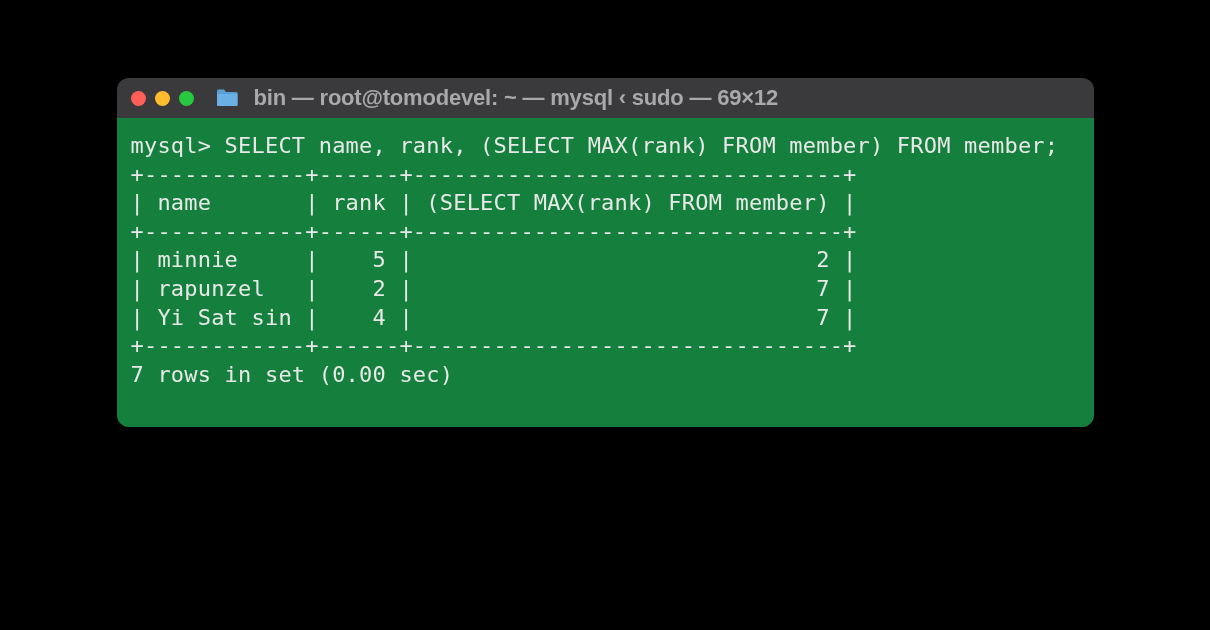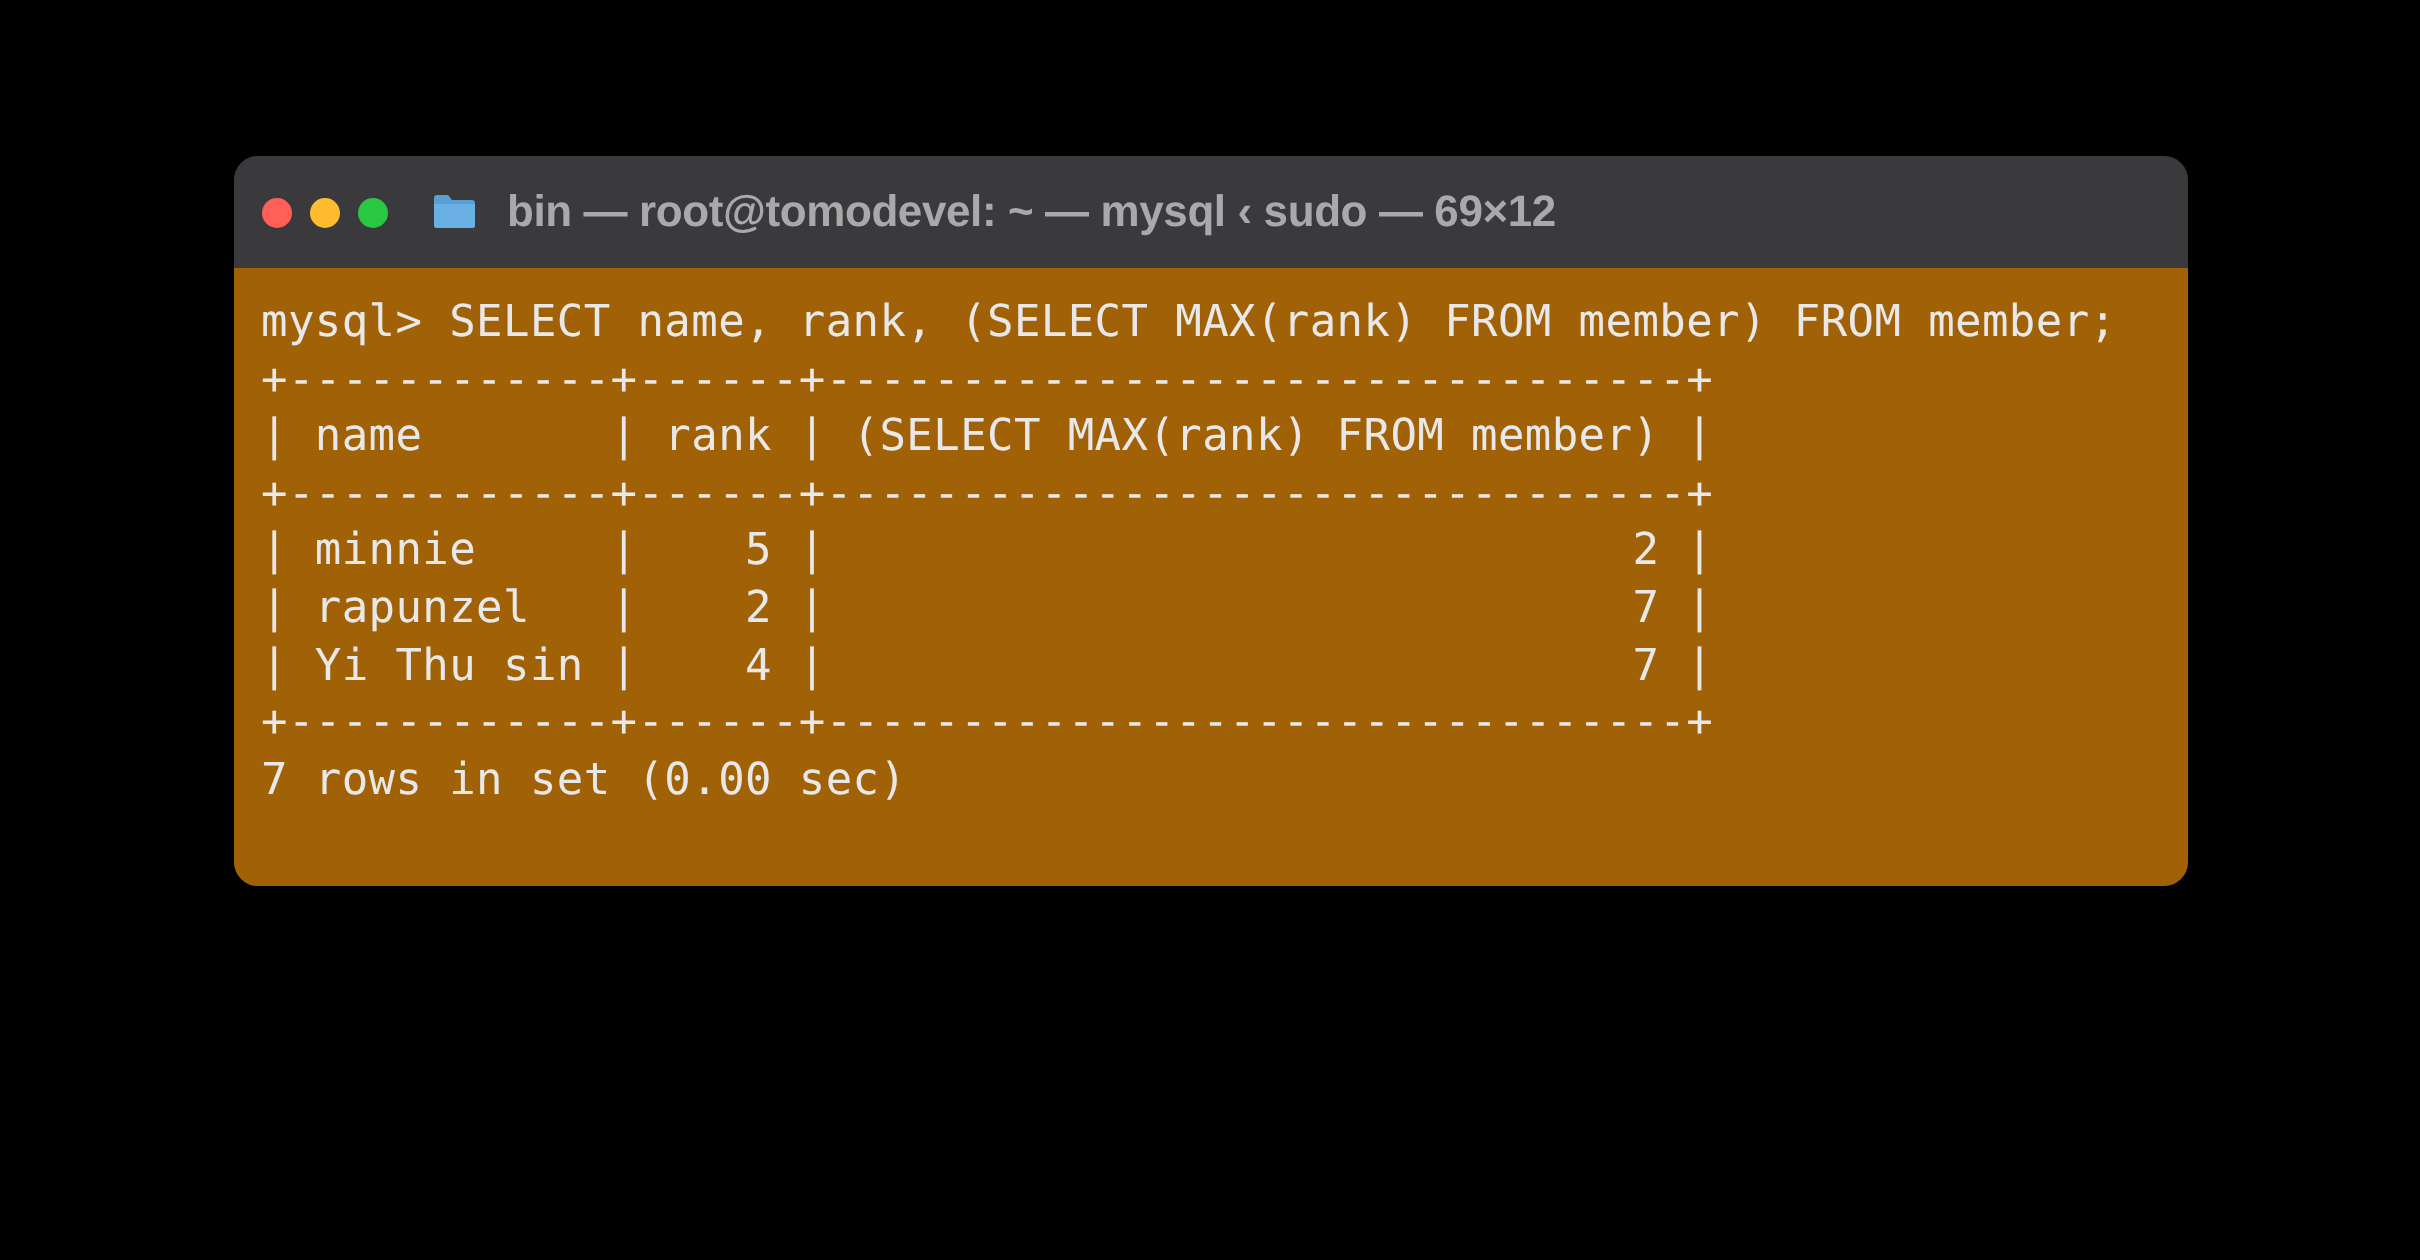--- a/index.html
+++ b/index.html
@@ -14,21 +14,21 @@
       font-family: "SF Mono", "Menlo", "Monaco", "Consolas", monospace;
     }
     .terminal-window {
       width: 977px;
       background: #1e1e1e;
       border-radius: 12px;
       overflow: hidden;
       box-shadow: 0 20px 60px rgba(0,0,0,0.6);
     }
     .title-bar {
-      height: 56px;
+      height: 40px;
       background: #3a3a3c;
       display: flex;
       align-items: center;
       padding: 0 14px;
       gap: 9px;
     }
     .traffic-light {
       width: 15px;
       height: 15px;
       border-radius: 50%;
@@ -47,21 +47,21 @@
       color: #a9a9ab;
       font-size: 22px;
       font-weight: 700;
       font-family: -apple-system, BlinkMacSystemFont, "Segoe UI", Arial, sans-serif;
       margin-left: 6px;
       white-space: nowrap;
       letter-spacing: -0.2px;
     }
     .terminal-body {
       padding: 14px 14px 38px 14px;
-      background: #a16207;
+      background: #15803d;
     }
     .terminal-line {
       color: #e8e8e8;
       font-size: 22px;
       line-height: 1.3;
       white-space: pre;
       font-family: "SF Mono", "Menlo", "Monaco", "Consolas", monospace;
       letter-spacing: 0.2px;
     }
     .cursor {
@@ -90,18 +90,18 @@
     <span class="title-text">bin — root@tomodevel: ~ — mysql ‹ sudo — 69×12</span>
   </div>
 
   <div class="terminal-body">
     <div class="terminal-line">mysql&gt; SELECT name, rank, (SELECT MAX(rank) FROM member) FROM member;</div>
     <div class="terminal-line">+------------+------+--------------------------------+</div>
     <div class="terminal-line">| name       | rank | (SELECT MAX(rank) FROM member) |</div>
     <div class="terminal-line">+------------+------+--------------------------------+</div>
     <div class="terminal-line">| minnie     |    5 |                              2 |</div>
     <div class="terminal-line">| rapunzel   |    2 |                              7 |</div>
-    <div class="terminal-line">| Yi Thu sin |    4 |                              7 |</div>
+    <div class="terminal-line">| Yi Sat sin |    4 |                              7 |</div>
     <div class="terminal-line">+------------+------+--------------------------------+</div>
     <div class="terminal-line">7 rows in set (0.00 sec)</div>
     <div class="terminal-line"></div>
   </div>
 </div>
 
 </body></html>

